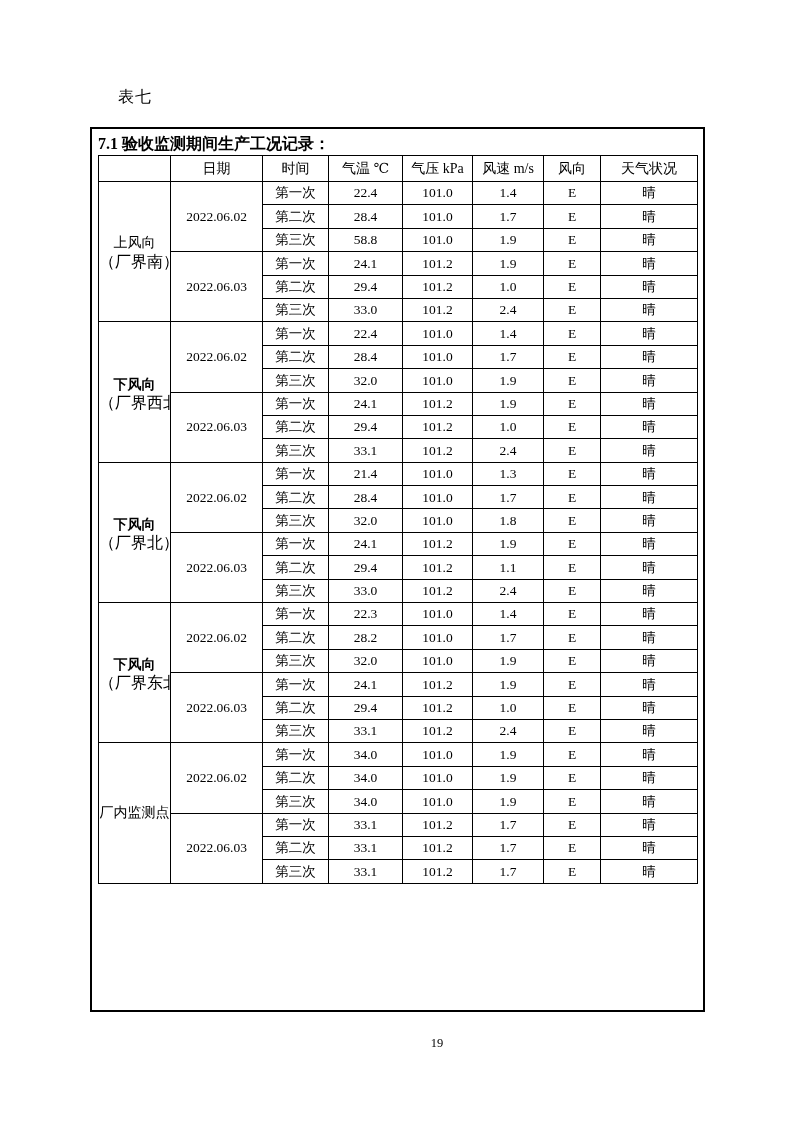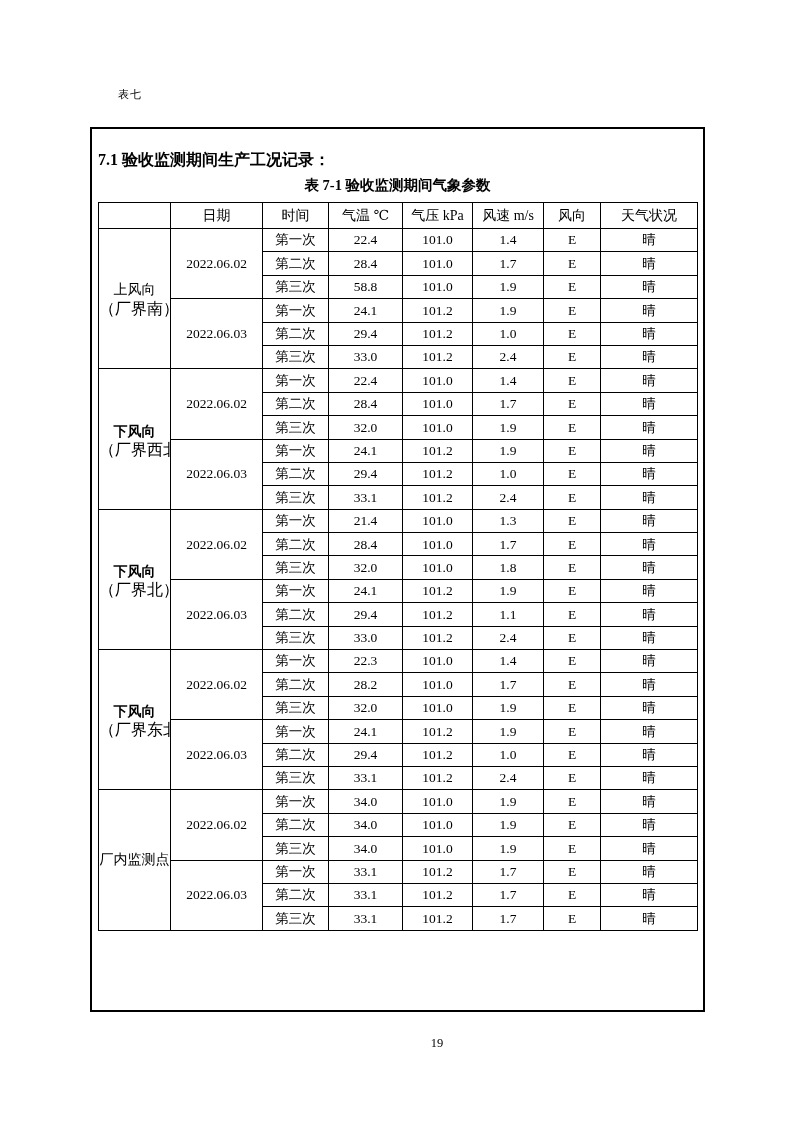--- a/index.html
+++ b/index.html
@@ -11,32 +11,32 @@
     width: 794px;
     height: 1123px;
     position: relative;
     font-family: "Liberation Serif", "DejaVu Serif", serif;
     color: #000000;
   }
   .top-label {
     position: absolute;
     left: 118px;
     top: 87px;
-    font-size: 11px;
+    font-size: 16px;
     letter-spacing: 1px;
   }
   .content-box {
     position: absolute;
     left: 90px;
     top: 127px;
     width: 615px;
     height: 885px;
     box-sizing: border-box;
     border: 2px solid #000000;
-    padding: 16px 6px;
+    padding: 0 6px;
     overflow: hidden;
   }
   .section-heading {
     margin-top: 4px;
     font-size: 16px;
     font-weight: bold;
     line-height: 22px;
   }
   .section-paragraph {
     margin: 2px 0 0 0;
@@ -102,21 +102,20 @@
     margin-left: 40px;
   }
 </style>
 </head>
 <body>
 
 <div class="top-label">表七</div>
 
 <div class="content-box">
   <div class="section-heading">7.1 验收监测期间生产工况记录：</div>
-  <div class="table-title">表 7-1  验收监测期间气象参数</div>
 
   <table class="weather-table">
     <colgroup>
       <col style="width:72px">
         <col style="width:92px">
         <col style="width:66px">
         <col style="width:74px">
       <col style="width:70px">
         <col style="width:71px">
         <col style="width:57px">

